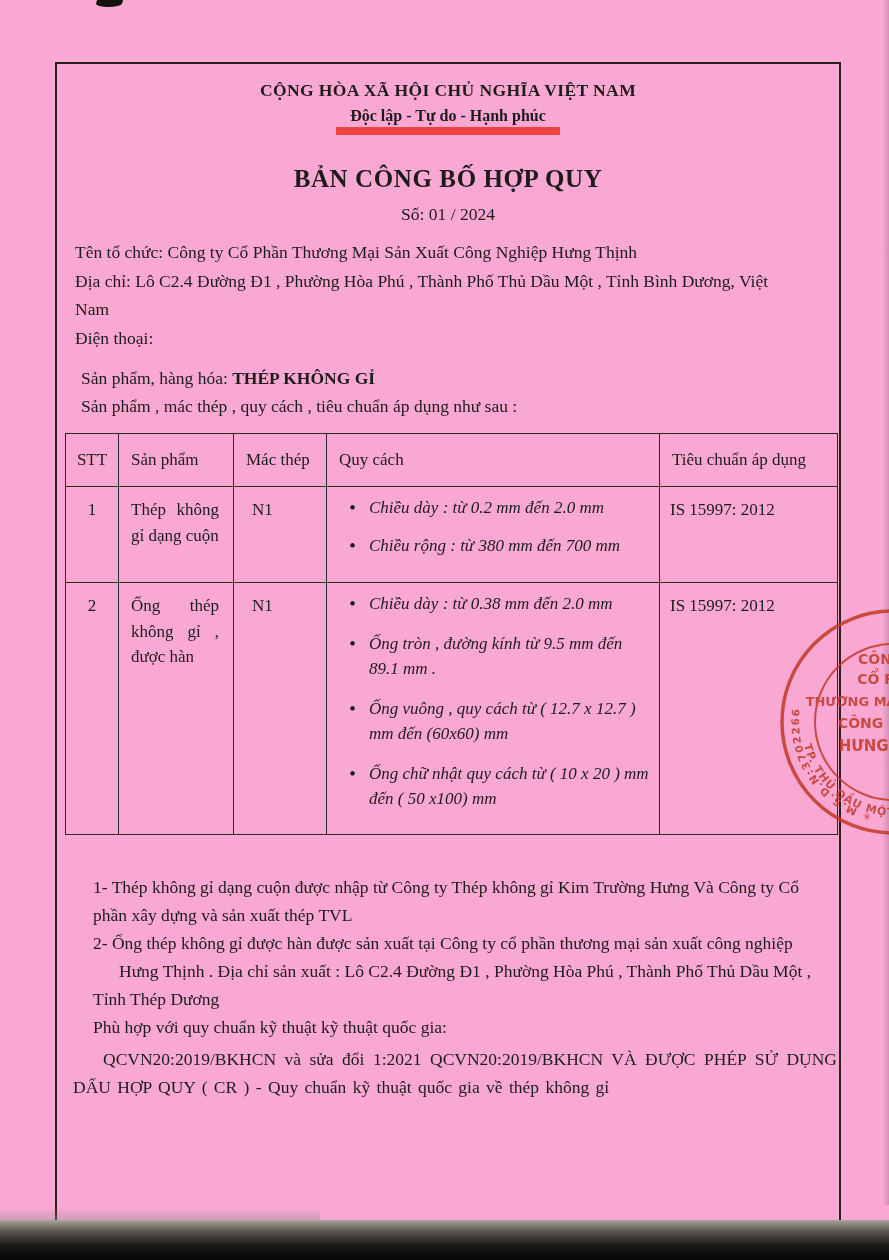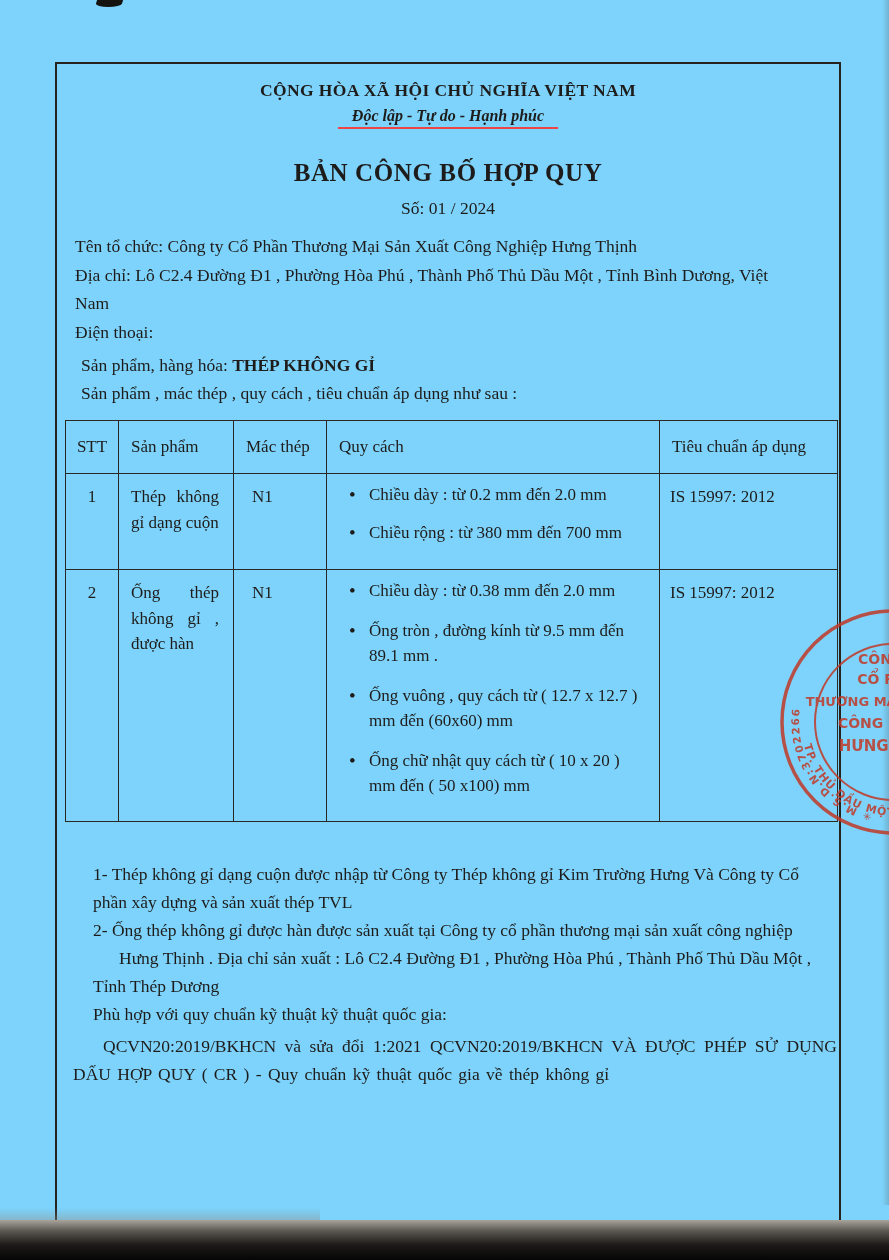--- a/index.html
+++ b/index.html
@@ -4,21 +4,21 @@
 <style>
   html, body { margin: 0; padding: 0; }
   body {
     width: 889px; height: 1260px;
     background: #e9e7e2;
     font-family: "Liberation Serif", "DejaVu Serif", serif;
   }
   .page {
     position: relative;
     width: 889px; height: 1260px;
-    background: #7dd3fc;
+    background: #f9a8d4;
     overflow: hidden;
     color: #1e1c1a;
   }
   
   .scan-top-smudge {
     position: absolute; left: 96px; top: 0;
     width: 26px; height: 7px; background: #15130f;
     border-radius: 0 0 55% 60%;
     transform: skewX(-18deg);
   }
@@ -40,30 +40,29 @@
     position: absolute;
     left: 55px; top: 62px;
     width: 782px; height: 1160px;
     border: 2px solid #26231f;
   }
   .center { text-align: center; }
   .nat-header { margin-top: 16px; font-size: 17.5px; font-weight: bold; letter-spacing: 0.4px; }
   .nat-motto { margin-top: 6px; font-size: 16px; font-weight: bold; }
   .nat-motto .underlined {
     display: inline-block;
-    border-bottom: 2px solid #ef4444;
+    border-bottom: 8px solid #ef4444;
     padding: 0 14px 2px 14px;
-    font-style: italic;
   }
   .doc-title { margin-top: 30px; font-size: 25px; font-weight: bold; letter-spacing: 0.6px; }
   .doc-number { margin-top: 11px; font-size: 17.5px; }
   .info { margin: 13px 42px 0 18px; font-size: 17.5px; line-height: 1.64; }
   .info p { margin: 0; }
   .info .indented { padding-left: 6px; }
-  .info .gap-top { margin-top: 4px; }
+  .info .gap-top { margin-top: 11px; }
   .bold { font-weight: bold; }
   
   table.spec {
     border-collapse: collapse;
     table-layout: fixed;
     margin-left: 8px; margin-top: 12px;
     width: 772px;
     font-size: 17px;
   }
   .spec th, .spec td {
@@ -77,21 +76,21 @@
   .spec th { vertical-align: middle; height: 40px; }
   .spec th.c-stt, .spec td.c-stt { text-align: center; padding-left: 4px; padding-right: 4px; }
   .spec td { padding-top: 10px; }
   .spec tr.row-1 { height: 96px; }
   .spec tr.row-2 { height: 240px; }
   .spec td.c-sp { text-align: justify; padding-right: 14px; }
   .spec td.c-mt { padding-left: 18px; }
   .spec td.c-qc { padding: 8px 10px 8px 14px; }
   .spec td.c-tc { padding-left: 10px; }
   .qc-list { margin: 0; padding: 0; list-style: none; }
-  .qc-item { position: relative; padding-left: 28px; margin-bottom: 12px; }
+  .qc-item { position: relative; padding-left: 28px; margin-bottom: 12px; font-style: italic; }
   .row-2 .qc-item { margin-bottom: 14px; }
   .qc-item::before {
     content: "\2022";
     position: absolute; left: 8px; top: -1px;
     font-size: 19px;
   }
   
   .notes { margin: 38px 6px 0 36px; font-size: 17.5px; line-height: 1.6; }
   .notes p { margin: 0; }
   .note-item { margin-left: 20px; }

